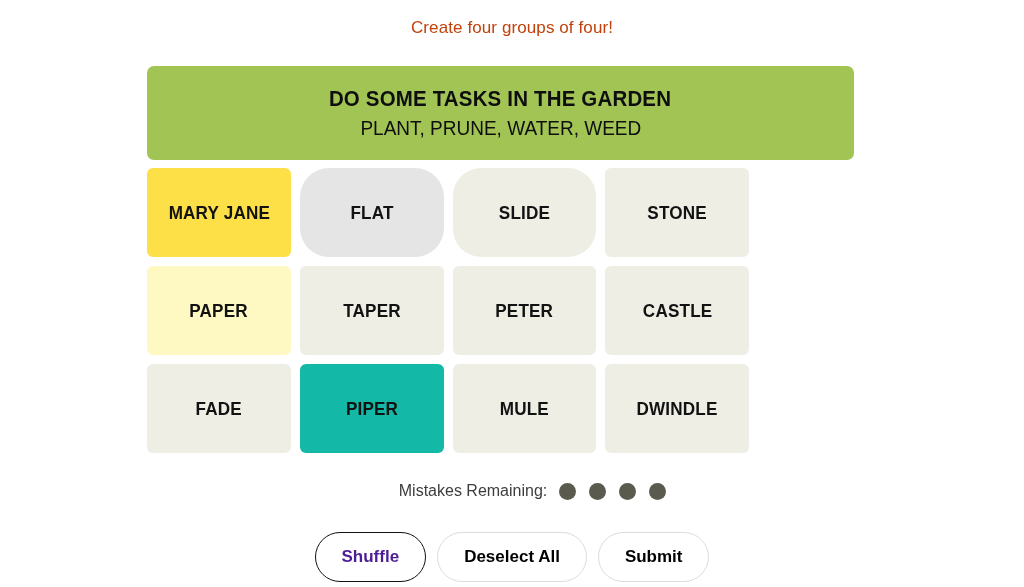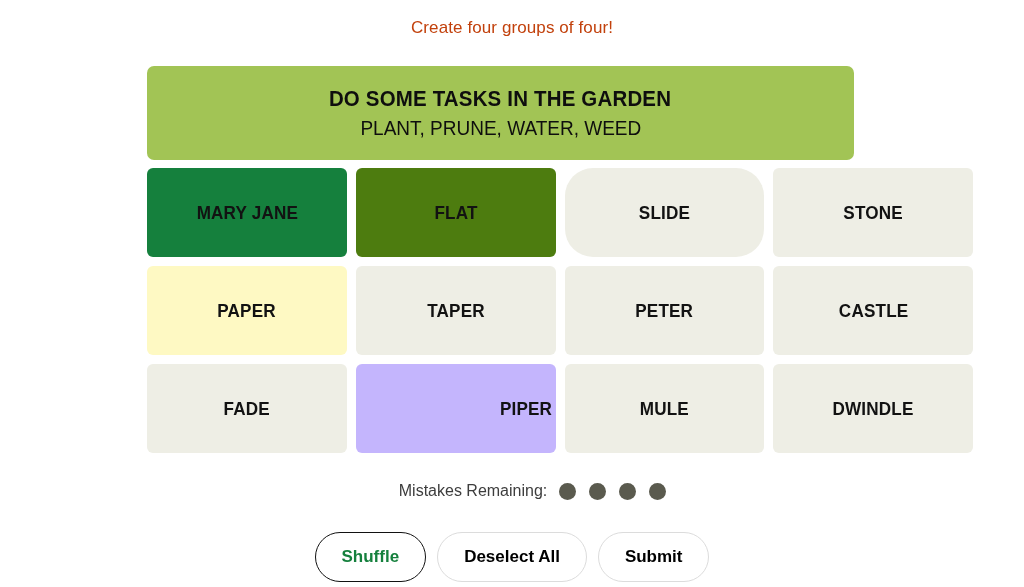--- a/index.html
+++ b/index.html
@@ -30,21 +30,21 @@
     color: #c2410c;
     letter-spacing: 0.1px;
     font-family: "Liberation Sans", sans-serif;
   }
 
   
   .board {
     position: absolute;
     left: 147px;
     top: 66px;
-    width: 826px;
+    width: 602px;
   }
 
   
   .solved-row {
     width: 707px;
     height: 94px;
     border-radius: 7px;
     display: flex;
     flex-direction: column;
     align-items: center;
@@ -148,21 +148,21 @@
     justify-content: center;
     font-size: 17px;
     font-weight: bold;
     padding: 0 26px;
     cursor: pointer;
     font-family: "Liberation Sans", sans-serif;
     white-space: nowrap;
   }
   .btn.enabled {
     border: 1.6px solid #121212;
-    color: #15803d;
+    color: #4c1d95;
   }
   .btn.disabled {
     border: 1.6px solid #dcdcdc;
     color: #000000;
     cursor: default;
   }
 </style>
 </head>
 <body>
 
@@ -171,24 +171,24 @@
   <div class="instruction">Create four groups of four!</div>
 
   <div class="board">
 
     <div class="solved-row" id="solved-row-0" style="background: rgb(162, 196, 85);">
       <div class="solved-title">DO SOME TASKS IN THE GARDEN</div>
       <div class="solved-members">PLANT, PRUNE, WATER, WEED</div>
     </div>
 
     <div class="grid" id="tile-grid">
-        <div class="tile" style="background: #15803d;">
+        <div class="tile" style="background: #fde047;">
           <span class="tile-label">MARY JANE</span>
         </div>
-        <div class="tile" style="background: #4d7c0f;">
+        <div class="tile" style="background: #e5e5e5; border-radius: 29px;">
           <span class="tile-label">FLAT</span>
         </div>
         <div class="tile" style="background: rgb(238, 238, 229); border-radius: 28px;">
           <span class="tile-label">SLIDE</span>
         </div>
         <div class="tile" style="background: rgb(238, 238, 229);">
           <span class="tile-label">STONE</span>
         </div>
         <div class="tile" style="background: #fef9c3;">
           <span class="tile-label">PAPER</span>
@@ -198,21 +198,21 @@
         </div>
         <div class="tile" style="background: rgb(238, 238, 229);">
           <span class="tile-label">PETER</span>
         </div>
         <div class="tile" style="background: rgb(238, 238, 229);">
           <span class="tile-label">CASTLE</span>
         </div>
         <div class="tile" style="background: rgb(238, 238, 229);">
           <span class="tile-label">FADE</span>
         </div>
-        <div class="tile" style="background: #c4b5fd; justify-content: flex-end;">
+        <div class="tile" style="background: #14b8a6;">
           <span class="tile-label">PIPER</span>
         </div>
         <div class="tile" style="background: rgb(238, 238, 229);">
           <span class="tile-label">MULE</span>
         </div>
         <div class="tile" style="background: rgb(238, 238, 229);">
           <span class="tile-label">DWINDLE</span>
         </div>
       </div>
 

